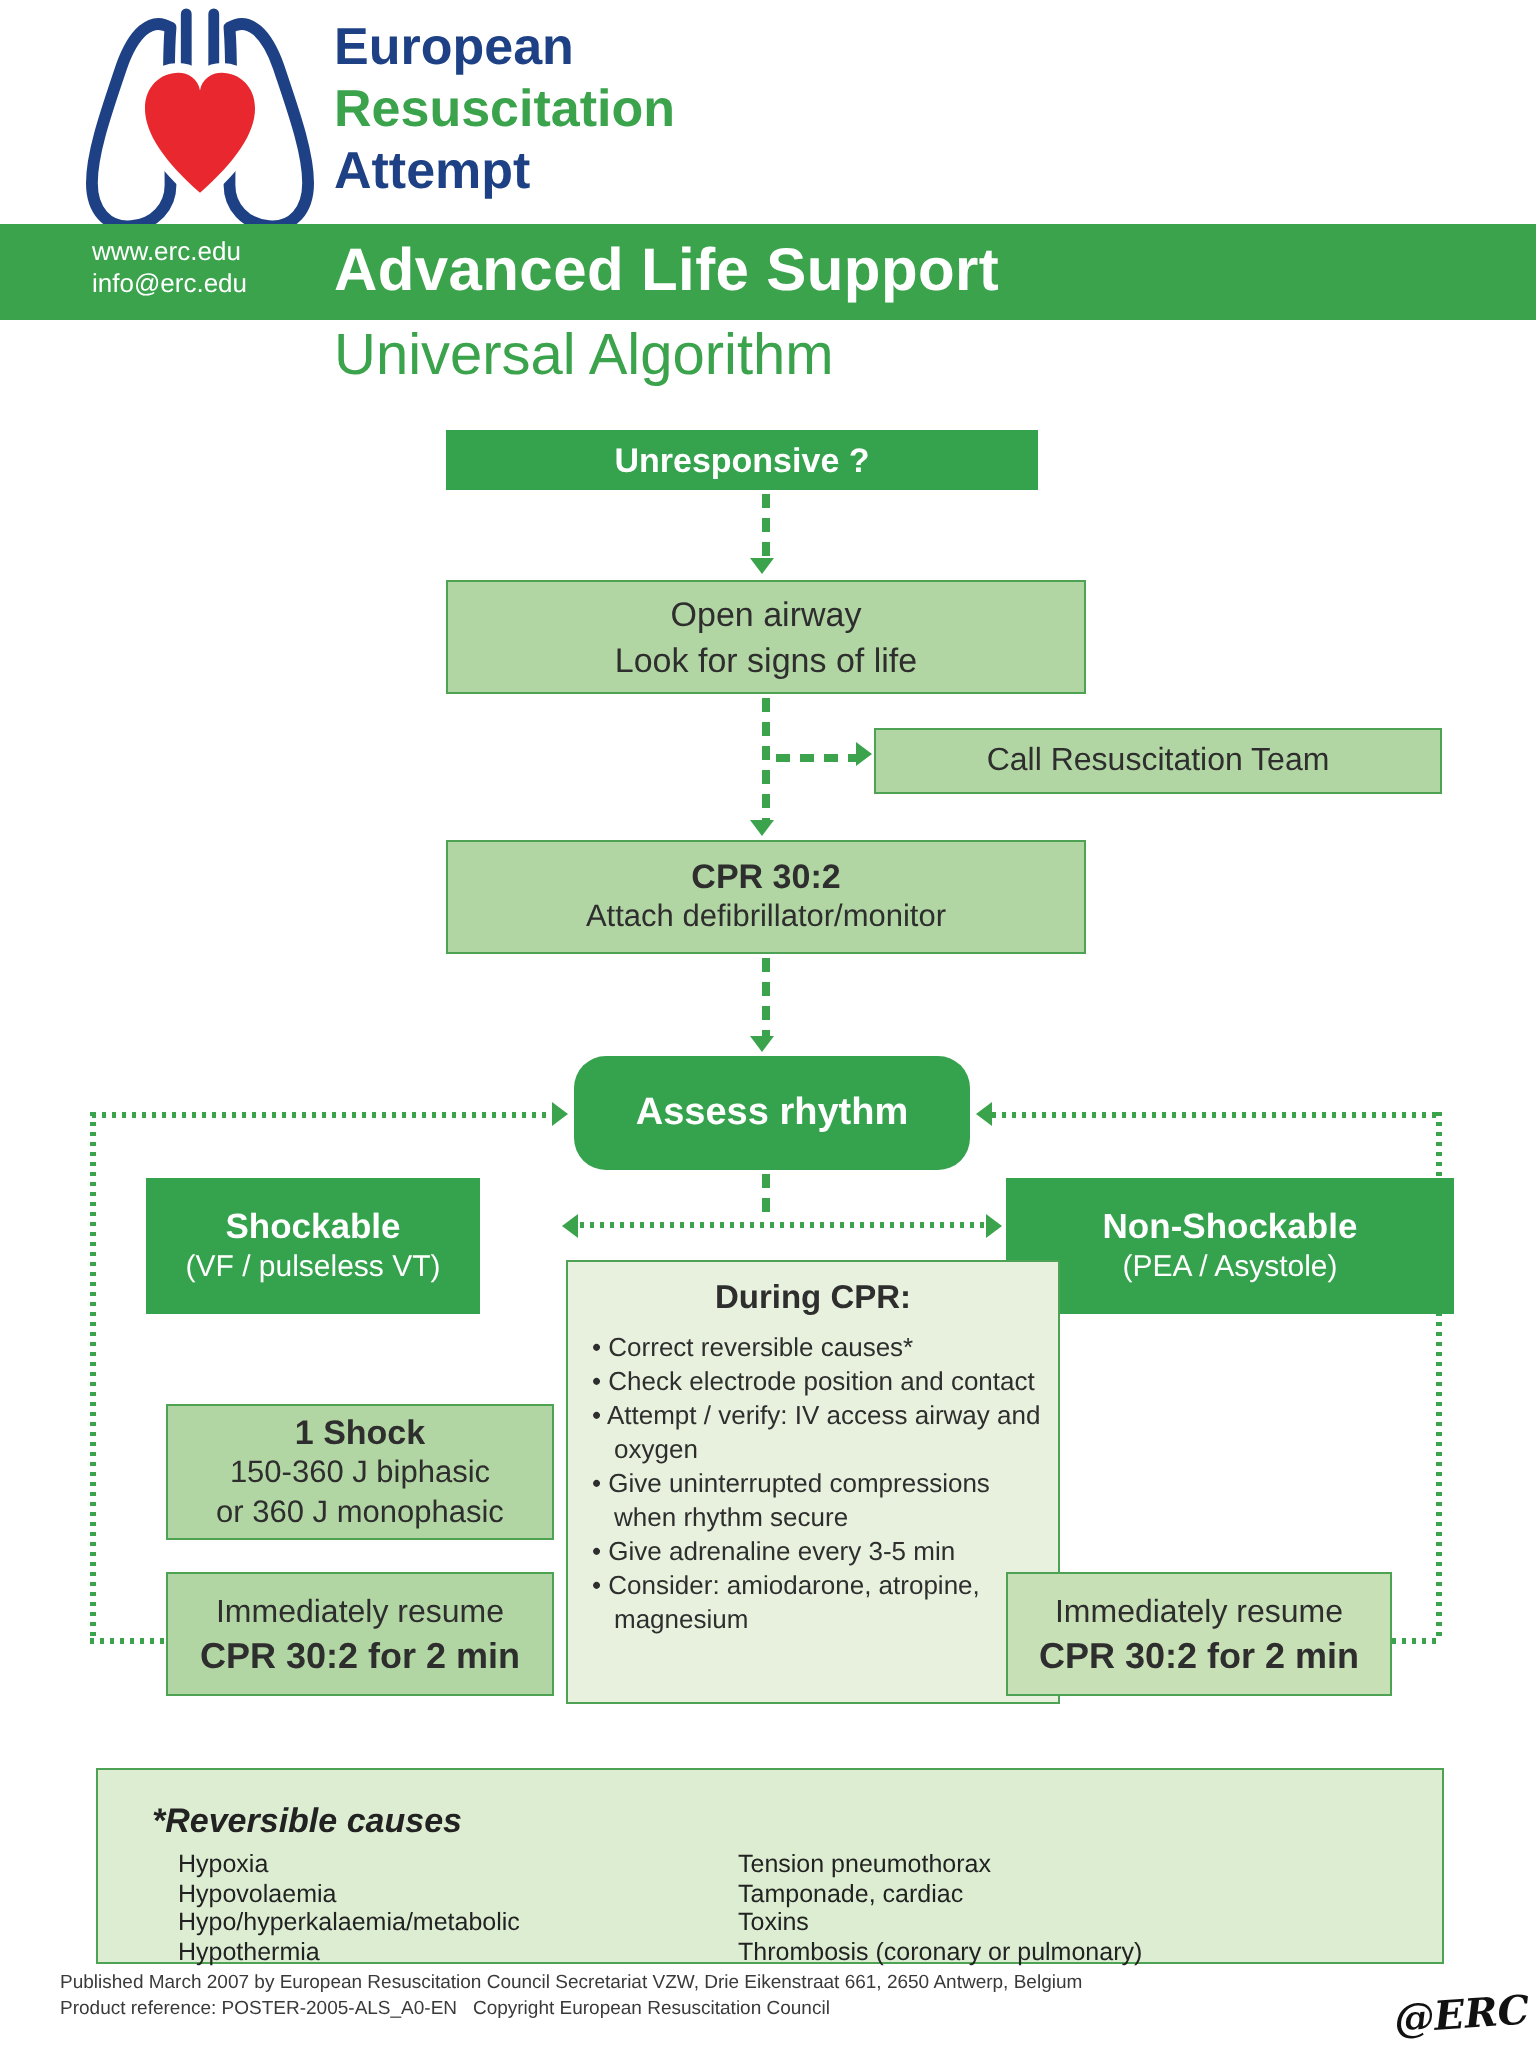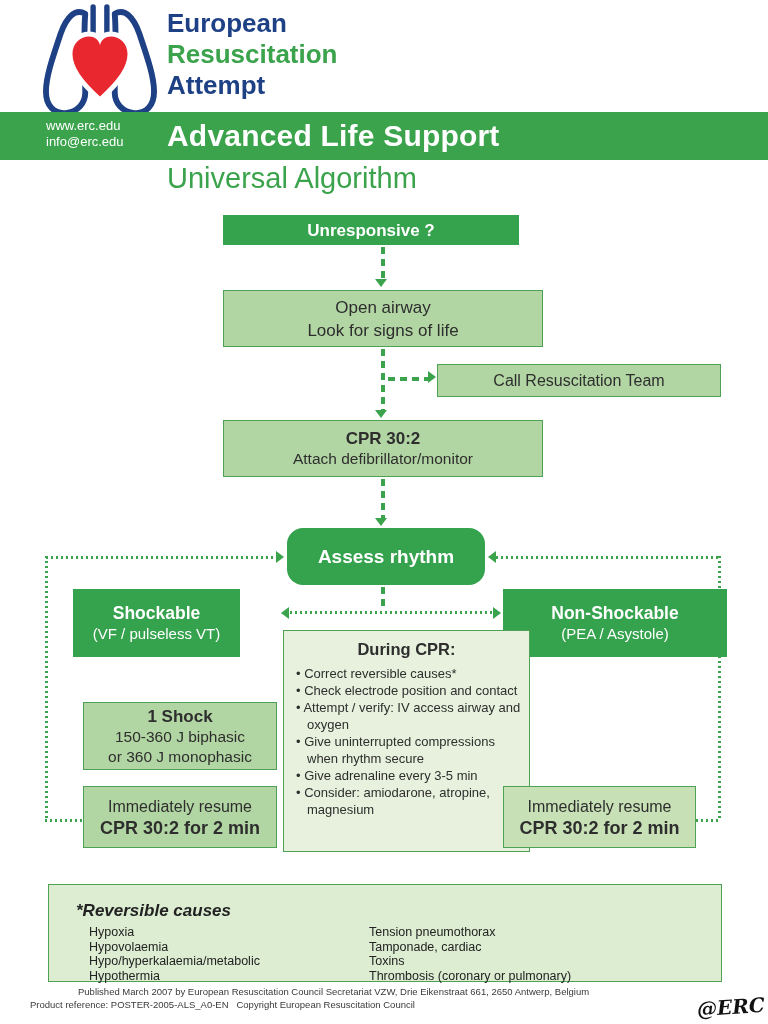--- a/index.html
+++ b/index.html
@@ -180,17 +180,17 @@
       <div>Hypothermia</div>
     </div>
     <div class="causes-col" style="left:320px;">
       <div>Tension pneumothorax</div>
       <div>Tamponade, cardiac</div>
       <div>Toxins</div>
       <div>Thrombosis (coronary or pulmonary)</div>
     </div>
   </div>
 
-  <div class="abs footer-line" style="left:30px;top:986px;margin-left:48px;">Published March 2007 by European Resuscitation Council Secretariat VZW, Drie Eikenstraat 661, 2650 Antwerp, Belgium</div>
+  <div class="abs footer-line" style="left:30px;top:986px;">Published March 2007 by European Resuscitation Council Secretariat VZW, Drie Eikenstraat 661, 2650 Antwerp, Belgium</div>
   <div class="abs footer-line" style="left:30px;top:999px;">Product reference: POSTER-2005-ALS_A0-EN   Copyright European Resuscitation Council</div>
   <div class="abs signature" style="left:697px;top:995px;">@ERC</div>
 
 </div>
 
 </body></html>

